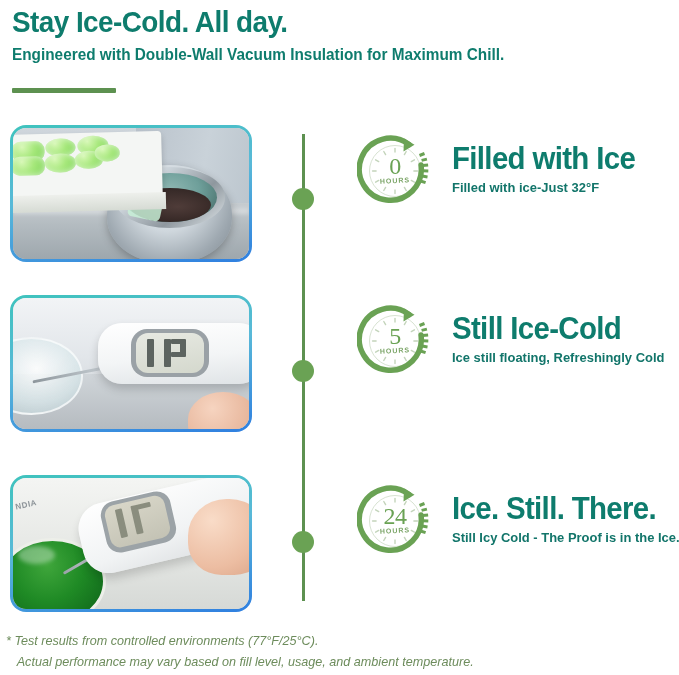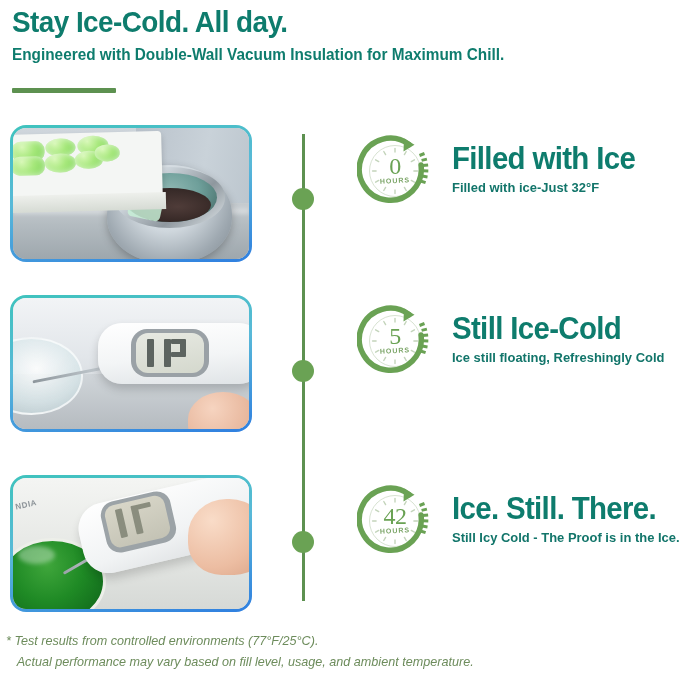--- a/index.html
+++ b/index.html
@@ -530,21 +530,21 @@
       <path d="M 47 6.5 L 57.5 12.8 L 46.5 19.5 Z" fill="#6aa254"></path>
       <g stroke="#6aa254" stroke-width="3" stroke-linecap="butt">
         <line x1="62.5" y1="23.5" x2="67.5" y2="21.5"></line>
         <line x1="64.6" y1="28.4" x2="69.9" y2="27.1"></line>
         <line x1="65.6" y1="33.6" x2="71.1" y2="33.0"></line>
         <line x1="65.8" y1="38.8" x2="71.3" y2="39.0"></line>
         <line x1="65.1" y1="44.0" x2="70.5" y2="44.9"></line>
         <line x1="63.5" y1="49.0" x2="68.6" y2="50.7"></line>
       </g>
     </svg>
-    <div class="clock-num">42</div>
+    <div class="clock-num">24</div>
     <div class="clock-hours">HOURS</div>
   </div>
 
   <div class="row-title">Ice. Still. There.</div>
   <div class="row-sub">Still Icy Cold - The Proof is in the Ice.</div>
 </div>
 
 <div id="footnote">
   <div class="fn-line">* Test results from controlled environments (77°F/25°C).</div>
   <div class="fn-line fn-indent">Actual performance may vary based on fill level, usage, and ambient temperature.</div>

